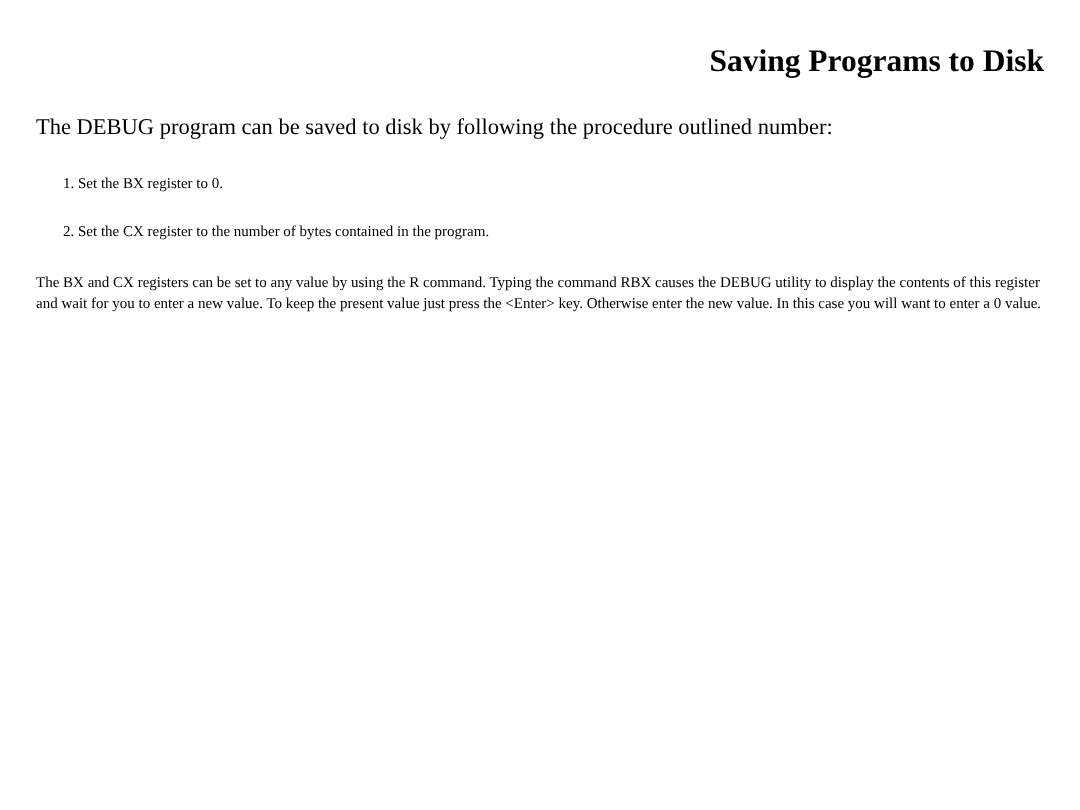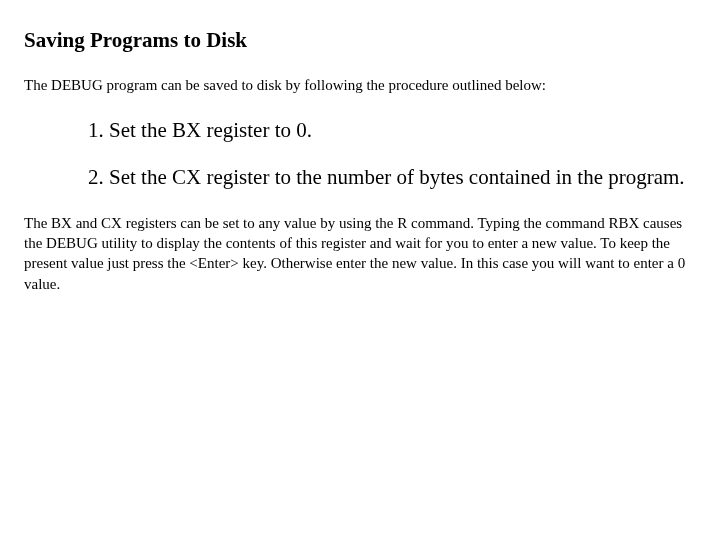--- a/index.html
+++ b/index.html
@@ -9,51 +9,50 @@
     }
     body {
       width: 720px;
       height: 540px;
       background: #ffffff;
       font-family: "Times New Roman", Times, serif;
       padding: 24px 24px 0 24px;
       color: #000000;
     }
     .title {
-      text-align: left;
+      text-align: right;
       font-size: 21px;
       font-weight: bold;
       margin-bottom: 22px;
       margin-top: 4px;
     }
     .intro {
       font-size: 15px;
       margin-bottom: 20px;
       line-height: 1.4;
     }
     .steps {
       margin-left: 18px;
       margin-bottom: 20px;
     }
     .step {
-      font-size: 21px;
+      font-size: 10px;
       margin-bottom: 18px;
       line-height: 1.4;
-      margin-left: 46px;
     }
     .closing {
-      font-size: 15px;
+      font-size: 10px;
       line-height: 1.35;
     }
   </style>
 </head>
 <body>
 
 <h1 class="title">Saving Programs to Disk</h1>
 
-<p class="intro">The DEBUG program can be saved to disk by following the procedure outlined below:</p>
+<p class="intro">The DEBUG program can be saved to disk by following the procedure outlined number:</p>
 
 <div class="steps">
   <p class="step">1. Set the BX register to 0.</p>
   <p class="step">2. Set the CX register to the number of bytes contained in the program.</p>
 </div>
 
 <p class="closing">The BX and CX registers can be set to any value by using the R command.  Typing the command RBX causes the DEBUG utility to display the contents of this register and wait for you to enter a new value.  To keep the present value just press the &lt;Enter&gt; key.  Otherwise enter the new value.  In this case you will want to enter a 0 value.</p>
 
 </body></html>

